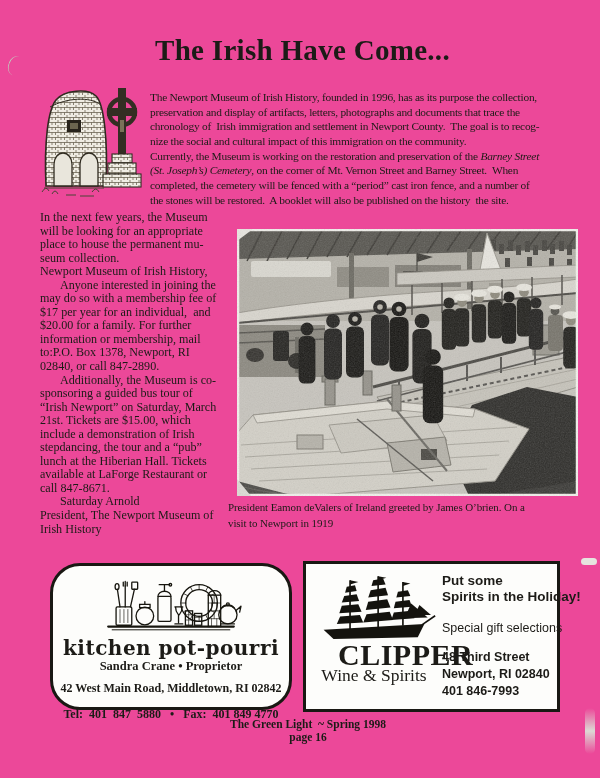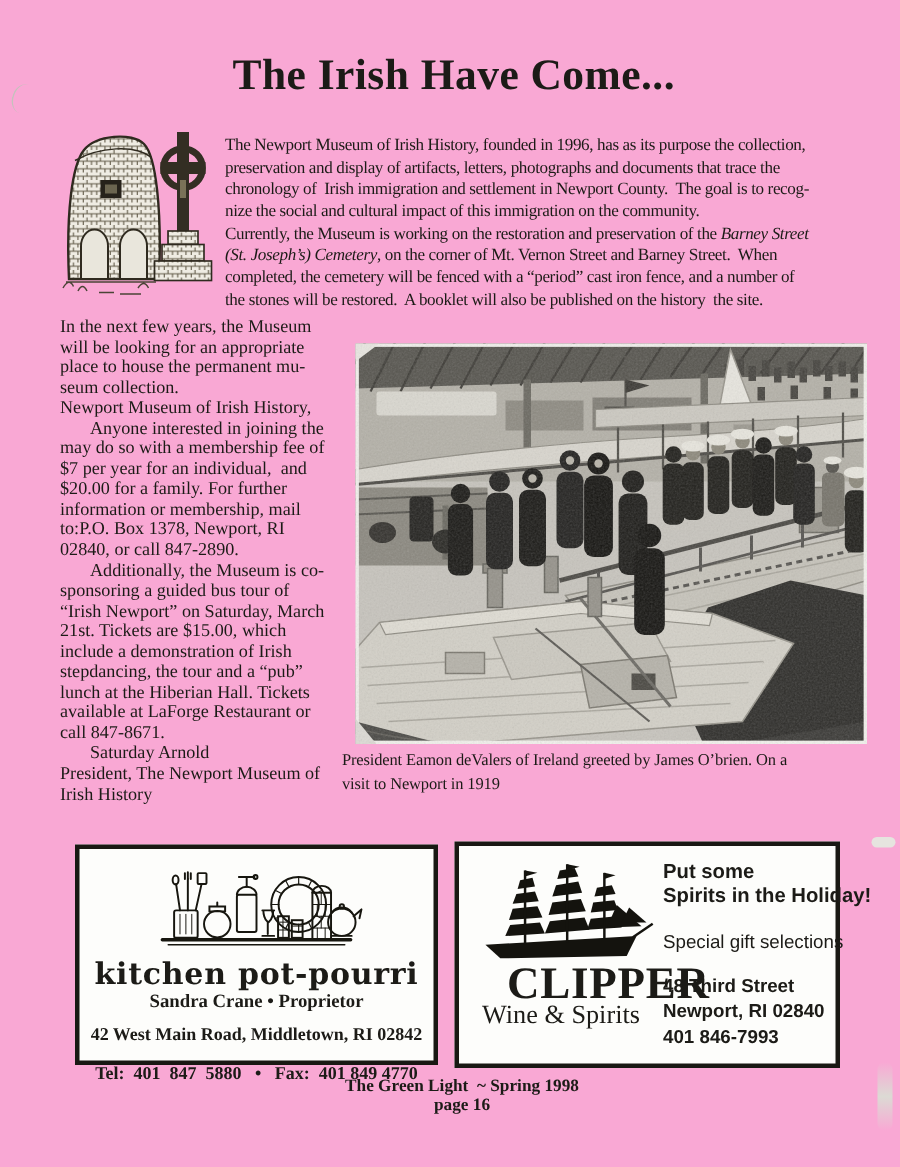--- a/index.html
+++ b/index.html
@@ -1,32 +1,32 @@
 <!DOCTYPE html>
 <html><head>
 <meta charset="utf-8">
 <style>
   html,body{margin:0;padding:0;background:#ffffff;}
-  .page{position:relative;width:600px;height:778px;background:#f9a8d4;color:#1c1b17;
+  .page{position:relative;width:600px;height:778px;background:#ec4899;color:#1c1b17;
         font-family:"Liberation Serif",serif;overflow:hidden;}
   .line{white-space:pre;}
   .title{position:absolute;left:130px;top:34px;width:345px;text-align:center;
          font-size:29px;font-weight:bold;letter-spacing:.3px;}
   .tower{position:absolute;left:36px;top:80px;width:114px;height:127px;}
   .intro{position:absolute;left:150px;top:90px;width:452px;font-size:11.4px;
          line-height:14.65px;letter-spacing:-0.25px;}
   .it{font-style:italic;}
   .leftcol{position:absolute;left:40px;top:211px;width:200px;font-size:12.1px;
            line-height:13.55px;}
   .ind{padding-left:20px;}
   .photo{position:absolute;left:237px;top:229px;width:341px;height:267px;}
   .caption{position:absolute;left:228px;top:500px;width:352px;font-size:11px;
            line-height:15.5px;letter-spacing:-0.1px;}
   .ad{position:absolute;box-sizing:border-box;border:3px solid #191813;background:#fdfdfb;}
-  .ad-kitchen{left:50px;top:563px;width:242px;height:147px;text-align:center;padding-top:3px;}
+  .ad-kitchen{left:50px;top:563px;width:242px;height:147px;text-align:center;padding-top:3px;border-radius:30px;}
   .k-name{font-family:"DejaVu Serif",serif;font-size:20px;font-weight:bold;
           letter-spacing:.5px;margin-top:-3px;line-height:20px;}
   .k-prop{font-size:12.5px;font-weight:bold;line-height:15px;margin-top:1px;}
   .k-addr{font-size:12px;font-weight:bold;line-height:14px;margin-top:7px;}
   .k-tel{font-size:12px;font-weight:bold;line-height:14px;margin-top:12px;}
   .ad-clipper{left:303px;top:561px;width:257px;height:151px;display:flex;}
   .c-left{width:136px;text-align:center;padding-top:8px;}
   .c-brand{font-size:30px;font-weight:bold;letter-spacing:.5px;line-height:22px;margin-top:-8px;padding-left:32px;}
   .c-sub{font-size:17.5px;line-height:18px;margin-top:0px;}
   .c-right{flex:1;text-align:left;padding-top:9px;font-family:"Liberation Sans",sans-serif;}
@@ -89,21 +89,21 @@
   </div>
 
   <div class="leftcol">
     <div class="line">In the next few years, the Museum</div>
     <div class="line">will be looking for an appropriate</div>
     <div class="line">place to house the permanent mu-</div>
     <div class="line">seum collection.</div>
     <div class="line">Newport Museum of Irish History,</div>
     <div class="line ind">Anyone interested in joining the</div>
     <div class="line">may do so with a membership fee of</div>
-    <div class="line">$7 per year for an individual,  and</div>
+    <div class="line">$17 per year for an individual,  and</div>
     <div class="line">$20.00 for a family. For further</div>
     <div class="line">information or membership, mail</div>
     <div class="line">to:P.O. Box 1378, Newport, RI</div>
     <div class="line">02840, or call 847-2890.</div>
     <div class="line ind">Additionally, the Museum is co-</div>
     <div class="line">sponsoring a guided bus tour of</div>
     <div class="line">“Irish Newport” on Saturday, March</div>
     <div class="line">21st. Tickets are $15.00, which</div>
     <div class="line">include a demonstration of Irish</div>
     <div class="line">stepdancing, the tour and a “pub”</div>

